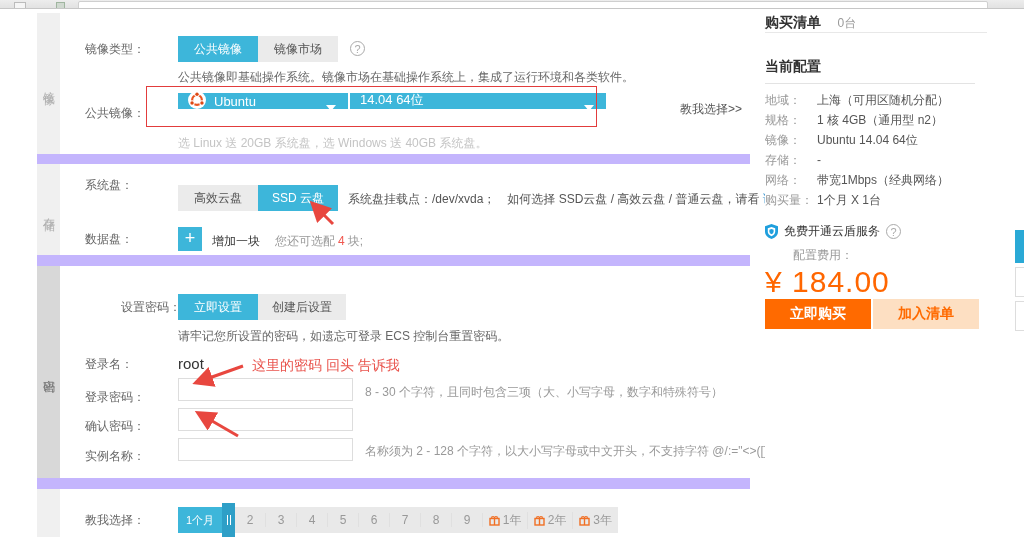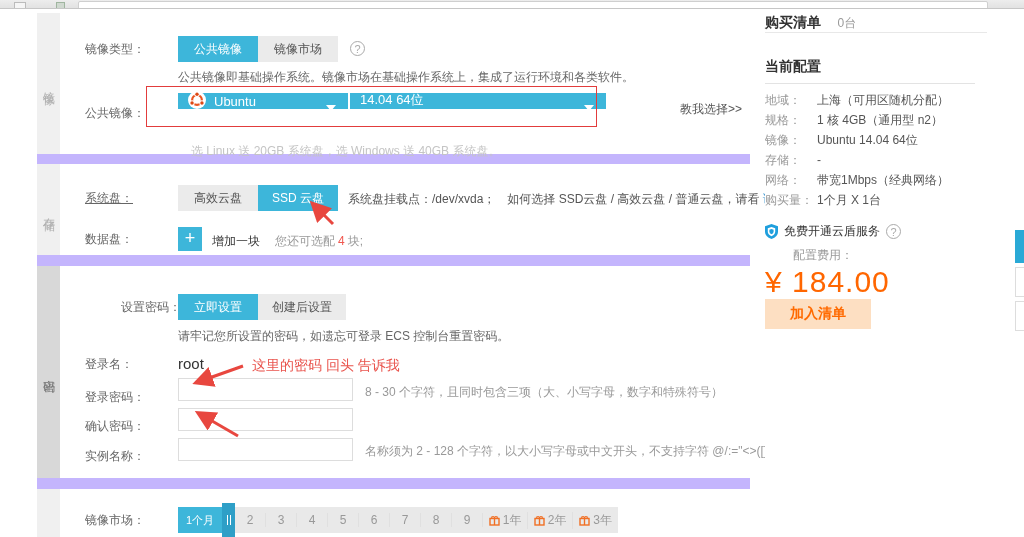--- a/index.html
+++ b/index.html
@@ -145,30 +145,30 @@
             <circle cx="15.5" cy="13.3" r="1.9" fill="#dd4814"></circle>
           </svg>
           <span>Ubuntu</span>
           <i class="caret"></i>
         </div>
         <div class="dd" style="left:290px;top:80px;width:256px;">
           <span>14.04 64位</span>
           <i class="caret"></i>
         </div>
         <span class="hint" style="left:573px;top:88px;color:#555;margin-left:47px;">教我选择&gt;&gt;</span>
-        <span class="hint faint" style="left:118px;top:130px;margin-left:13px;">选 Linux 送 20GB 系统盘，选 Windows 送 40GB 系统盘。</span>
+        <span class="hint faint" style="left:118px;top:122px;">选 Linux 送 20GB 系统盘，选 Windows 送 40GB 系统盘。</span>
       </div>
     </div>
 
     <div class="sec" style="top:151px;height:91px;">
       <div class="sec-rail">
         <span class="rail-txt">存储</span>
       </div>
       <div class="sec-body">
-        <span class="f-label" style="top:21px;text-decoration:underline;">系统盘：</span>
+        <span class="f-label" style="top:8px;">系统盘：</span>
         <div class="tabs" style="top:21px;">
           <div class="tab">高效云盘</div>
           <div class="tab on">SSD 云盘</div>
         </div>
         <span class="hint" style="left:288px;top:27px;color:#555;white-space:nowrap;"><span>系统盘挂载点：/dev/xvda；　如何选择 SSD云盘 / 高效云盘 / 普通云盘，请看 </span><span class="link-blue">详细说明&gt;&gt;</span></span>
 
         <span class="f-label" style="top:62px;">数据盘：</span>
         <div class="plus-btn" style="left:118px;top:63px;"></div>
         <span class="hint" style="left:152px;top:69px;color:#333;">增加一块</span>
         <span class="hint gray" style="left:215px;top:69px;"><span>您还可选配</span><span class="red-num">4</span><span>块;</span></span>
@@ -201,21 +201,21 @@
         <div class="txt-input" style="left:118px;top:172px;"></div>
         <span class="hint gray" style="left:305px;top:177px;white-space:nowrap;">名称须为 2 - 128 个字符，以大小写字母或中文开头，不支持字符 @/:="&lt;&gt;([]) 和空格</span>
       </div>
     </div>
 
     <div class="sec" style="top:476px;height:61px;">
       <div class="sec-rail">
         
       </div>
       <div class="sec-body">
-        <span class="f-label" style="top:18px;">镜像市场：</span>
+        <span class="f-label" style="top:18px;">教我选择：</span>
         <div class="dur-track">
           <div class="dur-sel">1个月</div>
           <div class="dur-handle">
               <i></i>
               <i></i>
             </div>
           <span class="dur-num">2</span>
           <span class="dur-num">3</span>
           <span class="dur-num">4</span>
           <span class="dur-num">5</span>
@@ -290,20 +290,21 @@
         <path d="M6.5 0 L13 2.2 V8 Q13 12.5 6.5 15 Q0 12.5 0 8 V2.2 Z" fill="#1f9fdd"></path>
         <path d="M6.5 3 L10.2 4.3 V7.8 Q10.2 10.6 6.5 12.2 Q2.8 10.6 2.8 7.8 V4.3 Z" fill="#ffffff"></path>
         <path d="M6.5 5 L8.6 5.8 V7.7 Q8.6 9.3 6.5 10.3 Q4.4 9.3 4.4 7.7 V5.8 Z" fill="#1f9fdd"></path>
       </svg>
       <span>免费开通云盾服务</span>
       <span class="qicon" style="position:static;flex:0 0 15px;"></span>
     </div>
     <span class="fee-label">配置费用：</span>
     <span class="price">¥ 184.00</span>
     <div class="btn-row">
+      <button class="btn-buy">立即购买</button>
       <button class="btn-add">加入清单</button>
     </div>
   </div>
 
   <div class="edge-widget edge-cyan"></div>
   <div class="edge-widget edge-box1"></div>
   <div class="edge-widget edge-box2"></div>
 
   <div class="red-box"></div>
   <span class="red-note">这里的密码 回头 告诉我</span>

